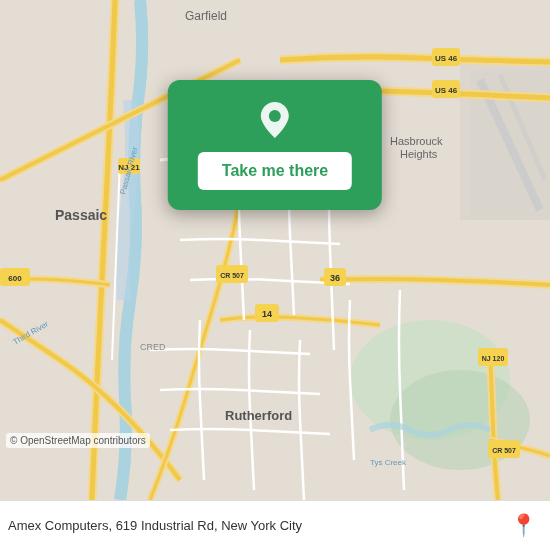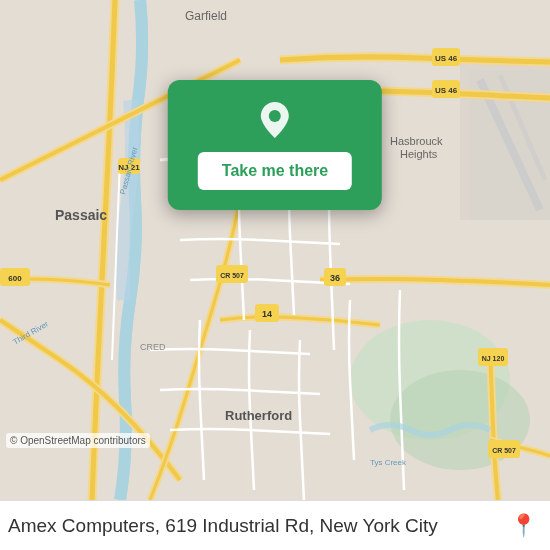--- a/index.html
+++ b/index.html
@@ -66,21 +66,21 @@
       height: 50px;
       background: white;
       display: flex;
       align-items: center;
       justify-content: space-between;
       padding: 0 12px 0 8px;
       border-top: 1px solid #ddd;
     }
 
     #address-text {
-      font-size: 19px;
+      font-size: 13px;
       color: #333;
       flex: 1;
     }
 
     #moovit-logo {
       display: flex;
       align-items: center;
       gap: 4px;
     }
 

